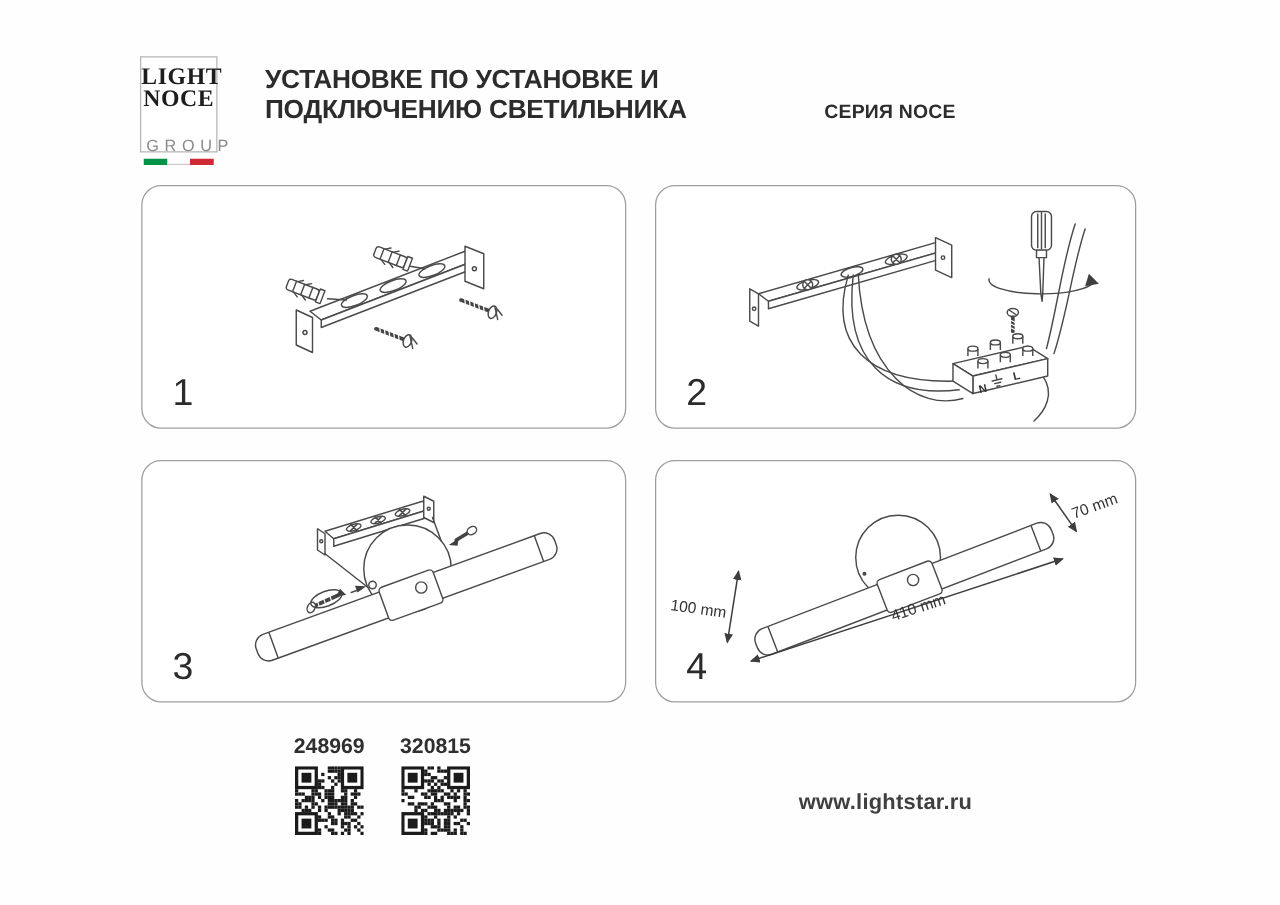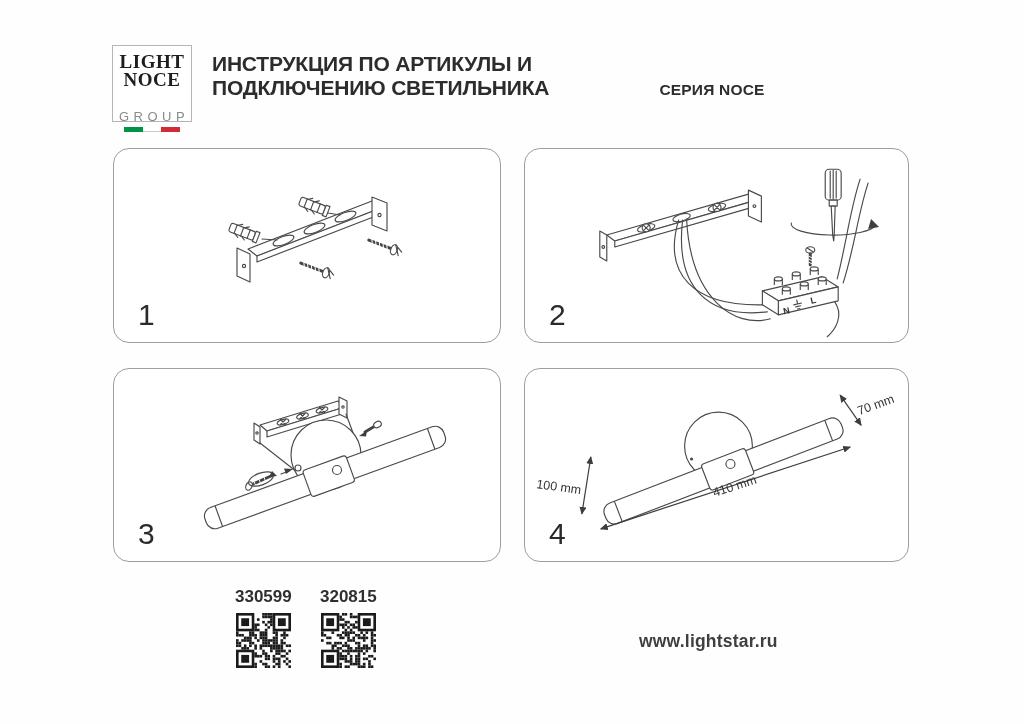--- a/index.html
+++ b/index.html
@@ -3,21 +3,21 @@
 <meta charset="utf-8">
 <style>
   html,body{margin:0;padding:0;}
   body{
     width:1024px;height:724px;background:#fefefe;position:relative;
     font-family:"Liberation Sans", sans-serif;color:#2c2c2c;overflow:hidden;
   }
   .abs{position:absolute;}
 
   
-  .logo{left:112px;top:45px;width:80px;height:77px;background:#fff;
+  .logo{left:112px;top:45px;width:62px;height:77px;background:#fff;
         border:1px solid #b5b5b5;box-sizing:border-box;text-align:center;padding-top:7px;}
   .logo-word{font-family:"Liberation Serif", serif;font-weight:700;font-size:19px;
              line-height:18px;color:#1d1d1d;letter-spacing:.5px;}
   .logo-group{font-size:13px;letter-spacing:4.5px;color:#8a8a8a;margin-top:20px;padding-left:4px;}
   .logo-flag{width:56px;height:5px;margin:3px auto 0;display:flex;}
   .logo-flag span{flex:1;height:100%;}
   .flag-mid{border-bottom:1px solid #c9c9c9;box-sizing:border-box;}
 
   
   .title{left:212px;top:52px;font-size:21px;font-weight:700;line-height:24px;
@@ -57,21 +57,21 @@
   <div class="logo-word">NOCE</div>
   <div class="logo-group">GROUP</div>
   <div class="logo-flag">
     <span class="flag-grn" style="background: rgb(0, 146, 70);"></span>
     <span class="flag-mid" style="background: rgb(255, 255, 255);"></span>
     <span class="flag-red" style="background: rgb(206, 43, 55);"></span>
   </div>
 </div>
 
 <div class="abs title">
-  <div>ИНСТРУКЦИЯ ПО АРТИКУЛЫ И</div>
+  <div>УСТАНОВКЕ ПО УСТАНОВКЕ И</div>
   <div>ПОДКЛЮЧЕНИЮ СВЕТИЛЬНИКА</div>
 </div>
 
 <div class="abs series-block">
   <div class="series">СЕРИЯ NOCE</div>
 </div>
 
 <div id="panel1" class="abs panel">
   <svg viewBox="0 0 386 193">
     <defs>
@@ -266,21 +266,21 @@
 
     <g>
       <line class="dim" x1="76" y1="160" x2="326" y2="78" marker-start="url(#ah)" marker-end="url(#ah)"></line>
       <text class="dimtxt" transform="translate(190,128) rotate(-18)">410 mm</text>
     </g>
   </svg>
   <div class="step-num">4</div>
 </div>
 
 <div id="qr1" class="abs qr-item">
-  <div class="qr-label">330599</div>
+  <div class="qr-label">248969</div>
   <svg viewBox="0 0 55 55">
       <g fill="#1b1b1b">
         <rect x="26.19" y="0.00" width="2.62" height="2.62"></rect>
         <rect x="28.81" y="0.00" width="2.62" height="2.62"></rect>
         <rect x="31.43" y="0.00" width="2.62" height="2.62"></rect>
         <rect x="34.05" y="0.00" width="2.62" height="2.62"></rect>
         <rect x="26.19" y="2.62" width="2.62" height="2.62"></rect>
         <rect x="28.81" y="2.62" width="2.62" height="2.62"></rect>
         <rect x="31.43" y="2.62" width="2.62" height="2.62"></rect>
         <rect x="34.05" y="2.62" width="2.62" height="2.62"></rect>

